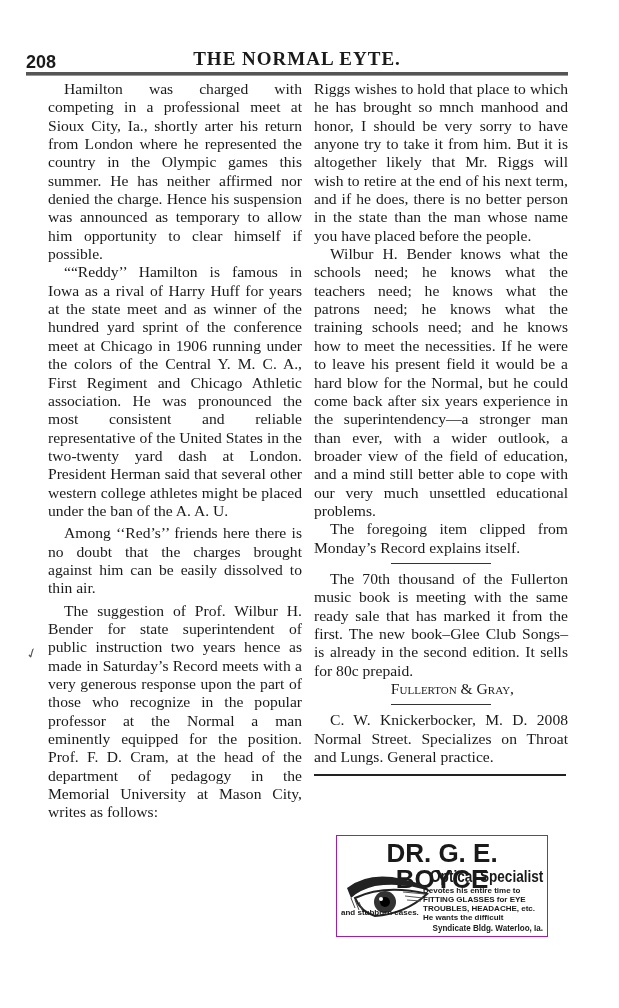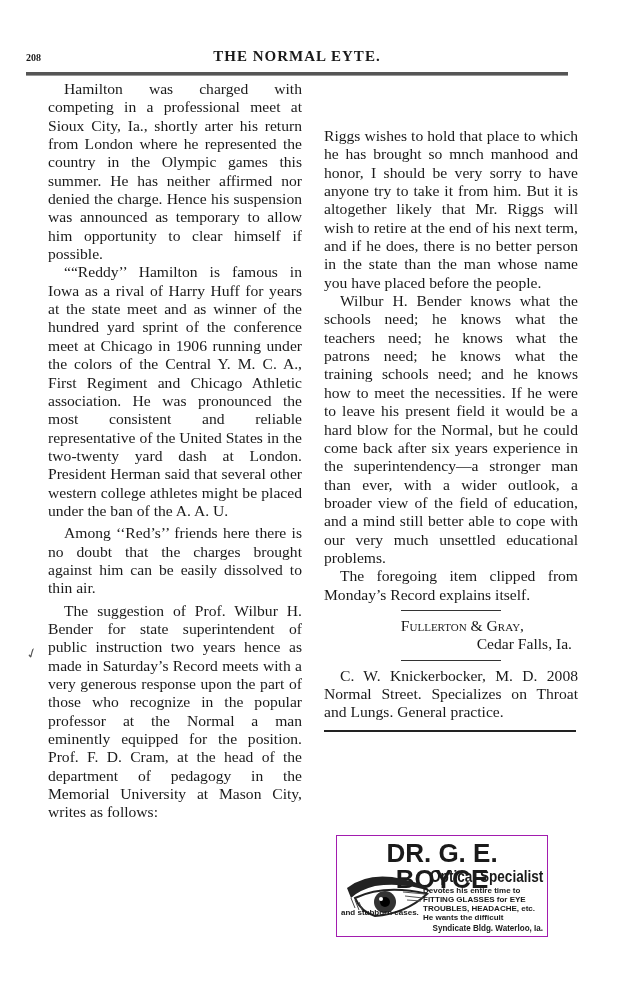--- a/index.html
+++ b/index.html
@@ -1,26 +1,26 @@
 <!DOCTYPE html>
 <html><head>
   <meta charset="utf-8">
   <style>
     html, body { margin: 0; padding: 0; }
     body {
       width: 619px; height: 1008px; background: #ffffff; position: relative; overflow: hidden;
       font-family: "DejaVu Serif", "Liberation Serif", serif; color: #1a1a1a;
     }
     .header { position: absolute; top: 48px; left: 26px; width: 542px; height: 24px; }
-    .page-num { position: absolute; left: 0; top: 4px; font-family: Liberation Serif, serif; font-size: 10px; font-weight: bold; }
-    .journal-title { position: absolute; left: 0; right: 0; text-align: center; top: 0; font-family: "Liberation Serif", serif; font-weight: bold; font-size: 15px; letter-spacing: 1px; }
+    .page-num { position: absolute; left: 0; top: 4px; font-family: Liberation Sans, sans-serif; font-size: 18px; font-weight: bold; }
+    .journal-title { position: absolute; left: 0; right: 0; text-align: center; top: 0; font-family: "Liberation Serif", serif; font-weight: bold; font-size: 19px; letter-spacing: 1px; }
     .header-rule { position: absolute; top: 72px; left: 26px; width: 542px; height: 3px; background: #555; border-bottom: 1px solid #999; }
     .col { position: absolute; top: 80px; font-family: "Liberation Serif", serif; font-size: 15.6px; line-height: 18.35px; text-align: justify; }
     .col-left { left: 48px; width: 254px; }
-    .col-right { left: 324px; width: 254px; margin-top: 47px; }
+    .col-right { left: 314px; width: 254px; }
     .col p { margin: 0; text-indent: 16px; }
     .col p.noindent { text-indent: 0; }
     .col p.gap { margin-top: 4px; }
     .short-rule { width: 100px; height: 1px; background: #333; margin: 6px auto 6px; }
     .sig1 { text-align: right; padding-right: 54px; font-variant: small-caps; }
     .sig2 { text-align: right; padding-right: 6px; }
     .long-rule { width: 252px; height: 2px; background: #222; margin-top: 8px; }
     .ad { position: absolute; left: 336px; top: 835px; width: 212px; height: 102px; border: 1px solid #a21caf; background: #fff; box-sizing: border-box; font-family: "Liberation Sans", sans-serif; }
     .ad-name { position: absolute; top: 4px; left: 0; right: 0; text-align: center; font-weight: bold; font-size: 26px; letter-spacing: 0px; line-height: 26px; }
     .ad-title { position: absolute; top: 33px; right: 4px; font-weight: bold; font-size: 16px; line-height: 16px; font-family: "Liberation Sans Narrow", "Liberation Sans", sans-serif; transform: scaleX(0.85); transform-origin: right; }
@@ -46,22 +46,22 @@
   <p>““Reddy’’ Hamilton is famous in Iowa as a rival of Harry Huff for years at the state meet and as winner of the hundred yard sprint of the conference meet at Chicago in 1906 running under the colors of the Central Y. M. C. A., First Regiment and Chicago Athletic association. He was pronounced the most consistent and reliable representative of the United States in the two-twenty yard dash at London. President Herman said that several other western college athletes might be placed under the ban of the A. A. U.</p>
   <p class="gap">Among ‘‘Red’s’’ friends here there is no doubt that the charges brought against him can be easily dissolved to thin air.</p>
   <p class="gap">The suggestion of Prof. Wilbur H. Bender for state superintendent of public instruction two years hence as made in Saturday’s Record meets with a very generous response upon the part of those who recognize in the popular professor at the Normal a man eminently equipped for the position. Prof. F. D. Cram, at the head of the department of pedagogy in the Memorial University at Mason City, writes as follows:</p>
 </div>
 
 <div class="col col-right">
   <p class="noindent">Riggs wishes to hold that place to which he has brought so mnch manhood and honor, I should be very sorry to have anyone try to take it from him. But it is altogether likely that Mr. Riggs will wish to retire at the end of his next term, and if he does, there is no better person in the state than the man whose name you have placed before the people.</p>
   <p>Wilbur H. Bender knows what the schools need; he knows what the teachers need; he knows what the patrons need; he knows what the training schools need; and he knows how to meet the necessities. If he were to leave his present field it would be a hard blow for the Normal, but he could come back after six years experience in the superintendency—a stronger man than ever, with a wider outlook, a broader view of the field of education, and a mind still better able to cope with our very much unsettled educational problems.</p>
   <p>The foregoing item clipped from Monday’s Record explains itself.</p>
   <div class="short-rule"></div>
+  <p>The 70th thousand of the Fullerton music book is meeting with the same ready sale that has marked it from the first. The new book–Glee Club Songs– is already in the second edition. It sells for 80c prepaid.</p>
   <div class="sig1">Fullerton &amp; Gray,</div>
-  <div class="sig2">Cedar Falls, Ia.</div>
   <div class="short-rule"></div>
   <p>C. W. Knickerbocker, M. D. 2008 Normal Street. Specializes on Throat and Lungs. General practice.</p>
   <div class="long-rule"></div>
 </div>
 
 <div class="ad">
   <div class="ad-name">DR. G. E. BOYCE</div>
   <svg class="eye" viewBox="0 0 90 52">
     <path d="M2 20 Q30 -2 80 18 L86 24 Q60 14 30 18 Q14 22 6 30 Z" fill="#222"></path>
     <path d="M10 30 Q40 16 82 26 Q60 46 30 48 Q16 44 10 30 Z" fill="#fff" stroke="#222" stroke-width="2"></path>

